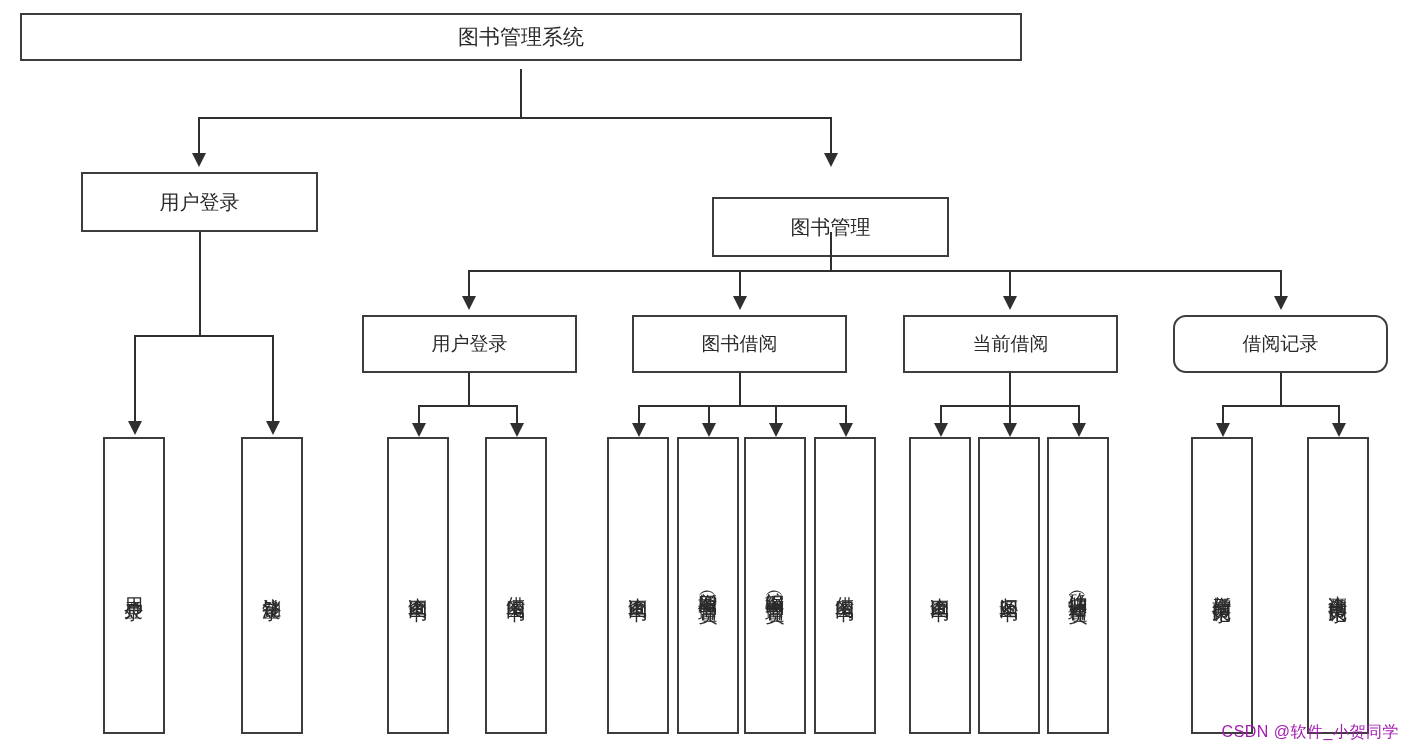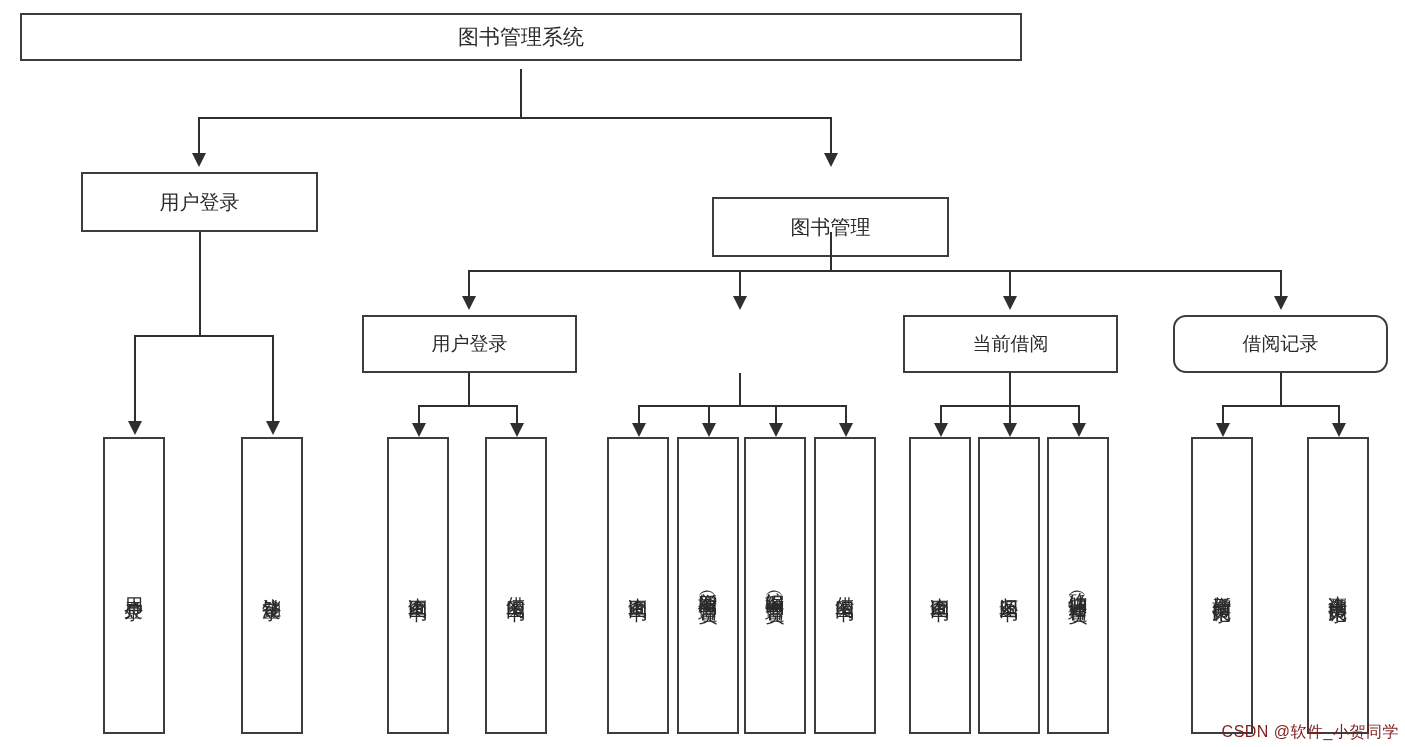--- a/index.html
+++ b/index.html
@@ -62,21 +62,21 @@
     border-left: 7px solid transparent;
     border-right: 7px solid transparent;
     border-top: 14px solid #2f2f2f;
   }
   
   #watermark {
     position: absolute;
     right: 6px;
     bottom: 4px;
     font-size: 16px;
-    color: #7f1d1d;
+    color: #a21caf;
     letter-spacing: 0.5px;
     user-select: none;
     white-space: nowrap;
   }
 </style>
 </head>
 <body>
 
 <div id="canvas">
 
@@ -106,20 +106,21 @@
   <div class="conn v" style="left:468px; top:270px; height:28px;"></div>
   <div class="arrow" style="left:462px; top:296px;"></div>
   <div class="conn v" style="left:739px; top:270px; height:28px;"></div>
   <div class="arrow" style="left:733px; top:296px;"></div>
   <div class="conn v" style="left:1009px; top:270px; height:28px;"></div>
   <div class="arrow" style="left:1003px; top:296px;"></div>
   <div class="conn v" style="left:1280px; top:270px; height:28px;"></div>
   <div class="arrow" style="left:1274px; top:296px;"></div>
 
   <div class="node lvl2" style="left:362px; top:315px; width:215px; height:58px;">用户登录</div>
+  <div class="node lvl2" style="left:632px; top:315px; width:215px; height:58px;">图书借阅</div>
   <div class="node lvl2" style="left:903px; top:315px; width:215px; height:58px;">当前借阅</div>
   <div class="node lvl2" style="left:1173px; top:315px; width:215px; height:58px;border-radius:13px;">借阅记录</div>
 
   <div class="conn v" style="left:468px; top:373px; height:32px;"></div>
   <div class="conn h" style="left:418px; top:405px; width:98px;"></div>
   <div class="conn v" style="left:418px; top:405px; height:20px;"></div>
   <div class="arrow" style="left:412px; top:423px;"></div>
   <div class="conn v" style="left:516px; top:405px; height:20px;"></div>
   <div class="arrow" style="left:510px; top:423px;"></div>
 

